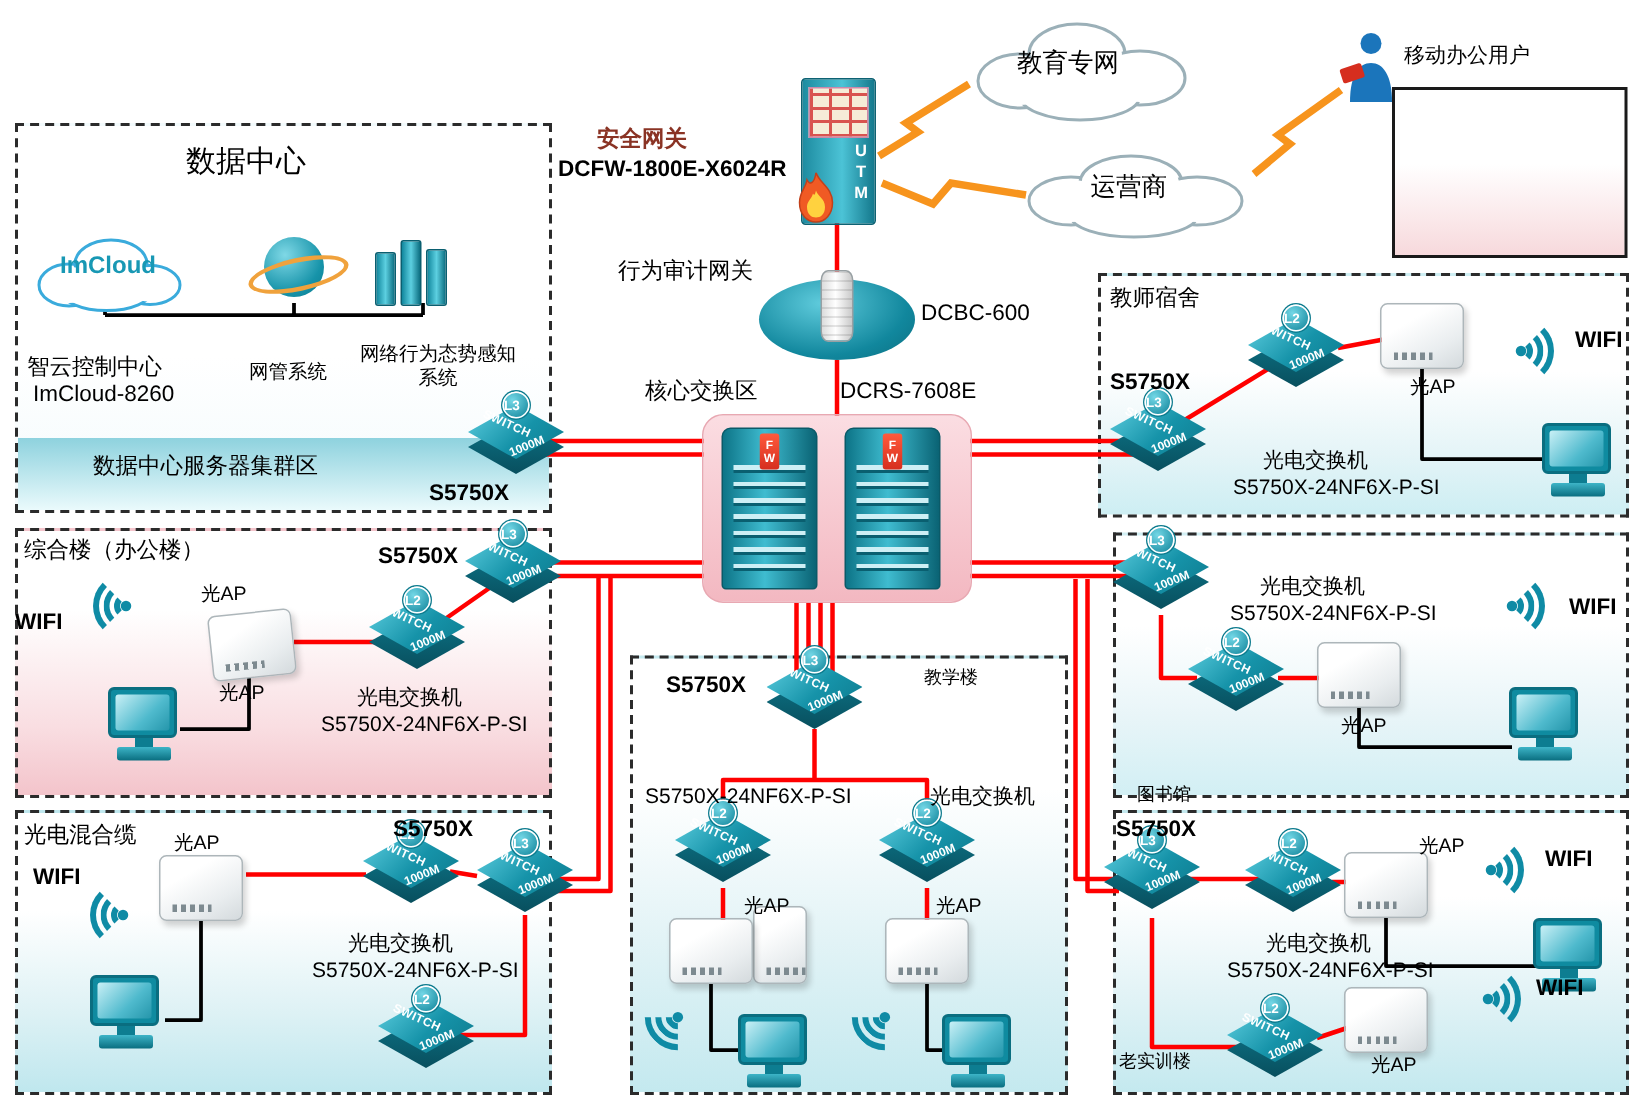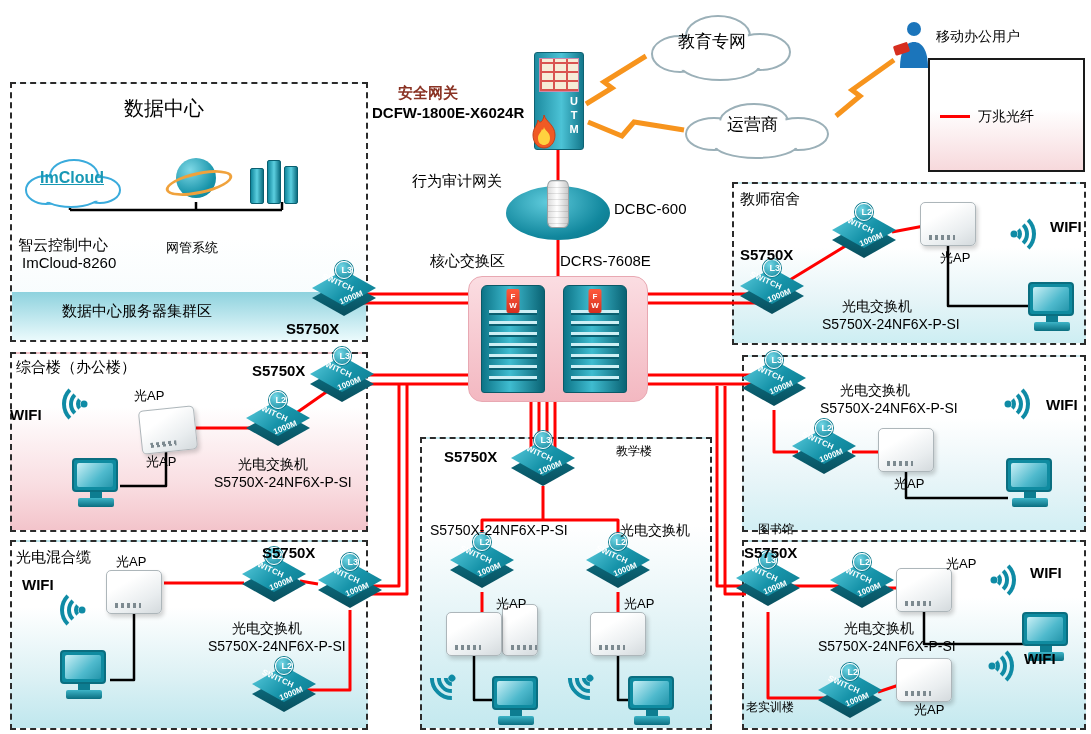--- a/index.html
+++ b/index.html
@@ -15,21 +15,21 @@
 .wrap{white-space:normal;text-align:center}
 
 .sw{position:absolute;width:64px;height:48px}
 .sw i{position:absolute;left:0;width:64px;height:36px;clip-path:polygon(50% 0,100% 50%,50% 100%,0 50%)}
 .sw .f{top:10px;background:linear-gradient(180deg,#0d7487,#084f5e)}
 .sw .t{top:0;background:linear-gradient(135deg,#5ecfe0,#1693a9 55%,#0d7b8e)}
 .sw b{position:absolute;color:#fff;font-weight:bold}
 .sw .sl{left:9px;top:8px;font-size:8px;letter-spacing:.4px;transform:rotate(24deg)}
 .sw .sp{left:27px;top:23px;font-size:8px;transform:rotate(-22deg)}
 .sw .bd{left:50%;top:-9px;transform:translateX(-50%);width:18px;height:18px;border-radius:50%;
-  background:radial-gradient(circle at 35% 30%,#73d7e6,#0f8399);font-size:9px;text-align:right;
+  background:radial-gradient(circle at 35% 30%,#73d7e6,#0f8399);font-size:9px;text-align:left;
   line-height:17px;border:1px solid #fff;box-shadow:0 0 0 1px #0d7b8e}
 
 .ap{position:absolute;width:56px;height:44px;background:linear-gradient(150deg,#fff 30%,#e9edef 70%,#d4dadd);
   border:1px solid #adb6ba;border-radius:5px;box-shadow:2px 3px 4px rgba(0,0,0,.18)}
 .ap::after{content:"";position:absolute;left:8px;bottom:5px;width:26px;height:5px;
   background:repeating-linear-gradient(90deg,#7d8a90 0 3px,transparent 3px 6px)}
 .ap.tall{width:36px;height:52px}
 
 .pc{position:absolute;width:48px;height:58px}
 .pc .scr{position:relative;width:46px;height:34px;background:#0f8ba0;border:2px solid #0a6e80;border-radius:4px}
@@ -164,24 +164,20 @@
   <div class="lbl s17" style="left:727px;top:115px">运营商</div>
 
   <svg class="abs" style="left:892px;top:20px" width="40" height="48">
     <circle cx="22" cy="9" r="7" fill="#1b75bb"></circle>
     <path d="M8 48 C8 30 14 22 22 22 C30 22 36 30 36 48 Z" fill="#1b75bb"></path>
     <rect x="2" y="24" width="15" height="10" rx="1.5" fill="#d62e1f" transform="rotate(-18 9 29)"></rect>
   </svg>
   <div class="lbl" style="left:936px;top:28px">移动办公用户</div>
 
   <div class="legend">
-    <div class="row" style="top:40px">
-      <i class="ln" style="height:2.5px;background:#f00"></i>
-      <span>万兆光纤</span>
-      </div>
   </div>
 
   <div class="utm">
     <div class="brick"></div>
     <div class="vt">UTM</div>
     <svg class="abs" style="left:-4px;top:62px" width="26" height="34">
       <path d="M13 0 C15 7 24 10 24 20 C24 28 19 33 13 33 C7 33 2 28 2 20 C2 13 6 11 7 5 C9 9 12 7 13 0 Z" fill="#f05a24" stroke="#c2401a"></path>
       <path d="M13 12 C14 16 19 17 19 23 C19 28 16 30 13 30 C10 30 7 28 7 23 C7 19 10 18 11 14 C12 16 12.5 14 13 12 Z" fill="#ffd23f"></path>
     </svg>
   </div>
@@ -212,30 +208,31 @@
       <ellipse cx="84" cy="42" rx="20" ry="13"></ellipse>
         <ellipse cx="55" cy="46" rx="30" ry="13"></ellipse>
       </g>
     <g fill="#fff">
         <ellipse cx="30" cy="42" rx="18" ry="12"></ellipse>
         <ellipse cx="58" cy="28" rx="22" ry="14"></ellipse>
       <ellipse cx="84" cy="42" rx="18" ry="11"></ellipse>
         <ellipse cx="55" cy="46" rx="28" ry="11"></ellipse>
       </g>
   </svg>
-  <div class="lbl b" style="left:40px;top:168px;color:#1898b4;text-decoration:underline;font-size:16px">ImCloud</div>
+  <div class="lbl b" style="left:40px;top:168px;color:#1898b4;font-size:16px">ImCloud</div>
   <div class="lbl s15" style="left:18px;top:236px">智云控制中心</div>
   <div class="lbl s15" style="left:22px;top:254px">ImCloud-8260</div>
   <div class="globe"></div>
   <div class="lbl s13" style="left:166px;top:240px">网管系统</div>
   <div class="servers">
     <i style="left:0;height:36px"></i>
     <i style="left:17px;height:44px"></i>
     <i style="left:34px;height:38px"></i>
   </div>
+  <div class="lbl s13 wrap" style="left:234px;top:228px;width:116px">网络行为态势感知系统</div>
   <div class="lbl s15" style="left:62px;top:302px">数据中心服务器集群区</div>
   <div class="lbl b s15" style="left:286px;top:320px">S5750X</div>
 
   <div class="sw" style="left:312px;top:270px">
       <i class="f"></i>
       <i class="t"></i>
       <b class="sl">SWITCH</b>
       <b class="sp">1000M</b>
       <b class="bd">L3</b>
     </div>

